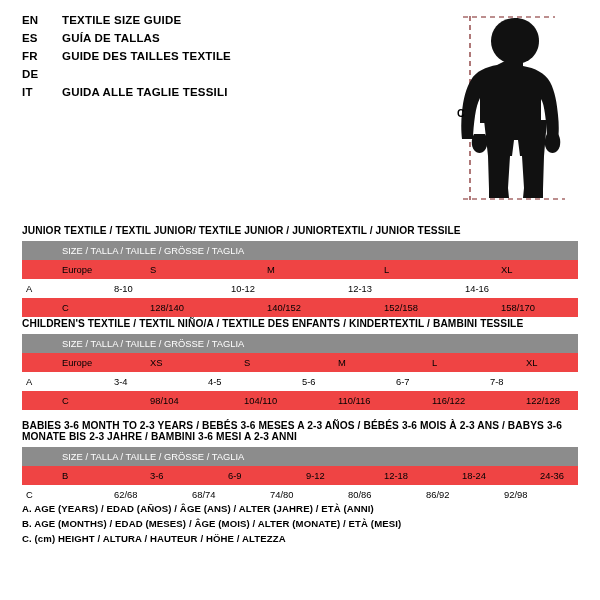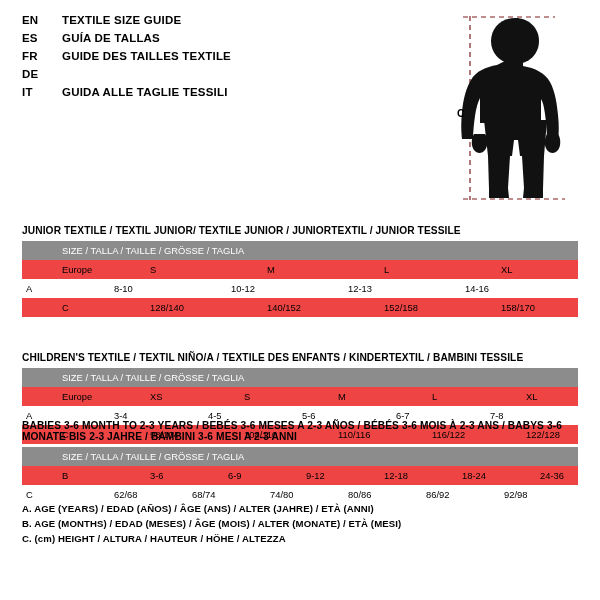--- a/index.html
+++ b/index.html
@@ -203,21 +203,21 @@
           <td>C</td>
           <td>128/140</td>
           <td>140/152</td>
           <td>152/158</td>
           <td>158/170</td>
         </tr>
       </tbody>
     </table>
   </div>
 
-  <div class="section" style="top:318px;margin-top:34px;">
+  <div class="section" style="top:318px;">
     <div class="section-title">CHILDREN'S TEXTILE / TEXTIL NIÑO/A / TEXTILE DES ENFANTS / KINDERTEXTIL / BAMBINI TESSILE</div>
     <table class="sz">
       <colgroup>
         <col style="width:88px">
           <col style="width:94px">
           <col style="width:94px">
           <col style="width:94px">
           <col style="width:94px">
           <col style="width:92px">
       </colgroup>

